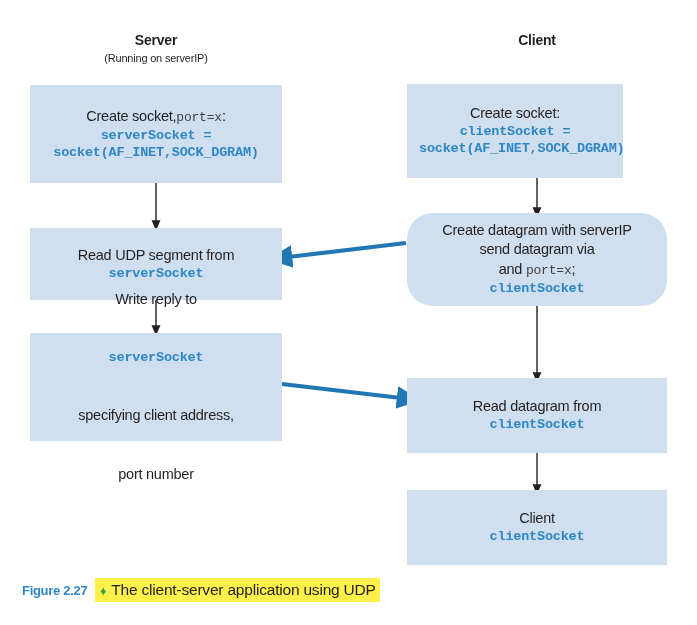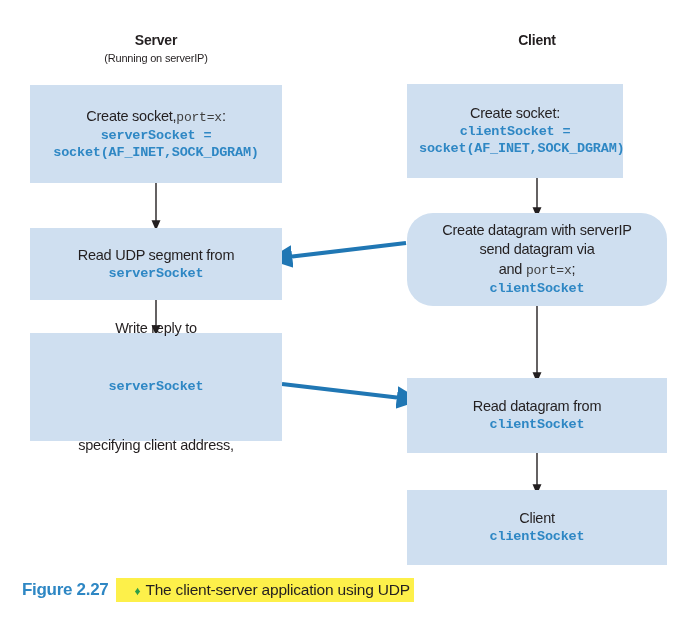--- a/index.html
+++ b/index.html
@@ -79,31 +79,31 @@
   .caption {
     position: absolute;
     left: 22px;
     top: 578px;
     display: flex;
     align-items: baseline;
     white-space: nowrap;
   }
   .cap-fig {
     font-family: "Liberation Sans", sans-serif;
-    font-size: 17px;
+    font-size: 13px;
     font-weight: bold;
     color: #2e87c4;
     letter-spacing: -0.3px;
   }
   .cap-rest {
     background: #fdf04a;
     font-family: "Liberation Sans", sans-serif;
     font-size: 15.5px;
     color: #231f20;
-    padding: 3px 4px 3px 18px;
+    padding: 3px 4px 3px 5px;
     margin-left: 8px;
     letter-spacing: -0.2px;
   }
   .cap-diamond {
     color: #2f9e48;
     font-size: 12px;
     margin-right: 5px;
   }
 </style>
 </head>
@@ -153,20 +153,21 @@
 
 <div class="pbox" style="left:30px; top:228px; width:252px; height:72px;">
   <span class="ln prose">Read UDP segment from</span>
   <span class="ln code">serverSocket</span>
 </div>
 
 <div class="pbox" style="left:30px; top:333px; width:252px; height:108px;gap:40px;">
   <span class="ln prose">Write reply to</span>
   <span class="ln code">serverSocket</span>
   <span class="ln prose">specifying client address,</span>
+  <span class="ln prose">port number</span>
 </div>
 
 <div class="pbox" style="left:407px; top:84px; width:216px; height:94px;">
   <span class="ln prose">Create socket:</span>
   <span class="ln code">clientSocket =</span>
   <span class="ln code">socket(AF_INET,SOCK_DGRAM)</span>
 </div>
 
 <div class="pbox" style="left:407px; top:213px; width:260px; height:93px;border-radius:26px;">
   <span class="ln prose">Create datagram with serverIP</span>

